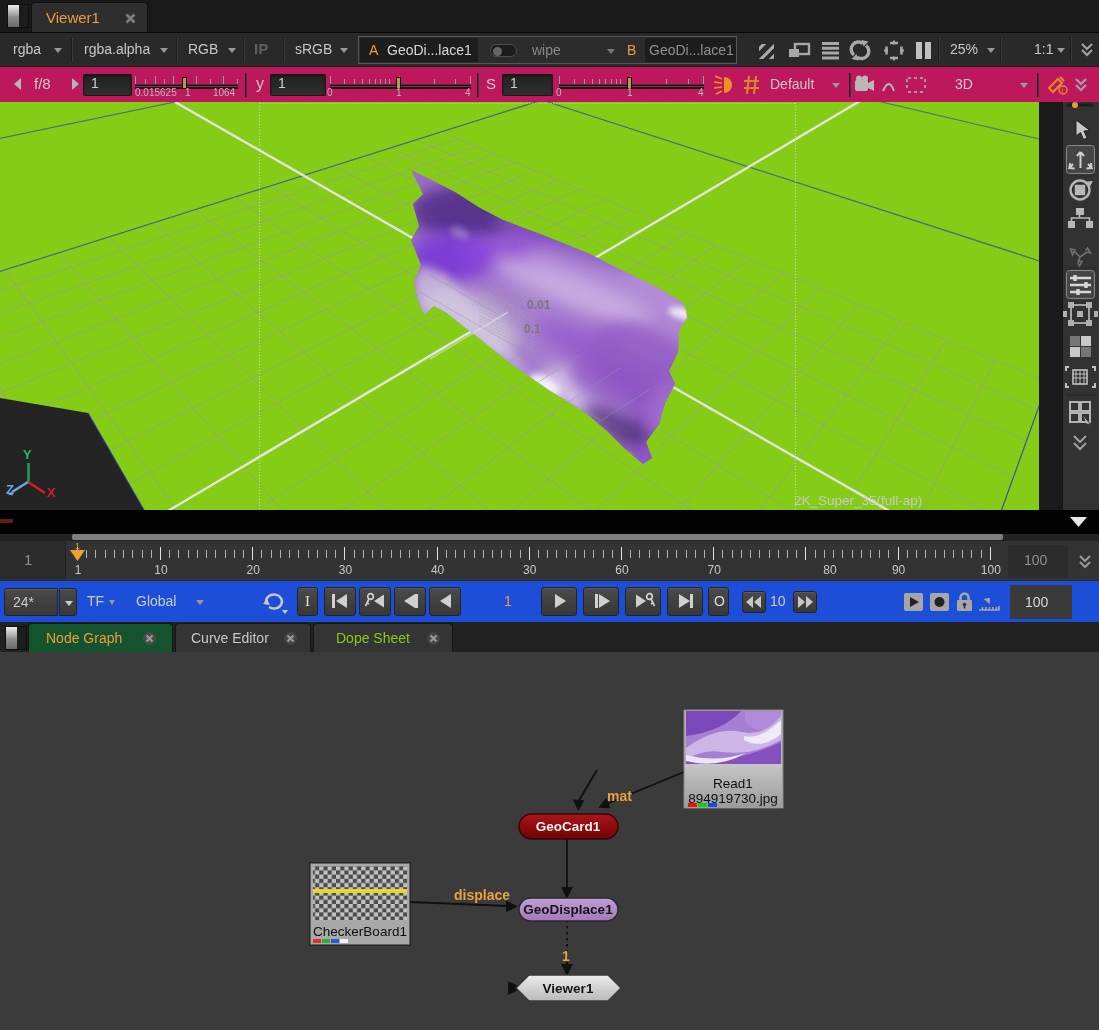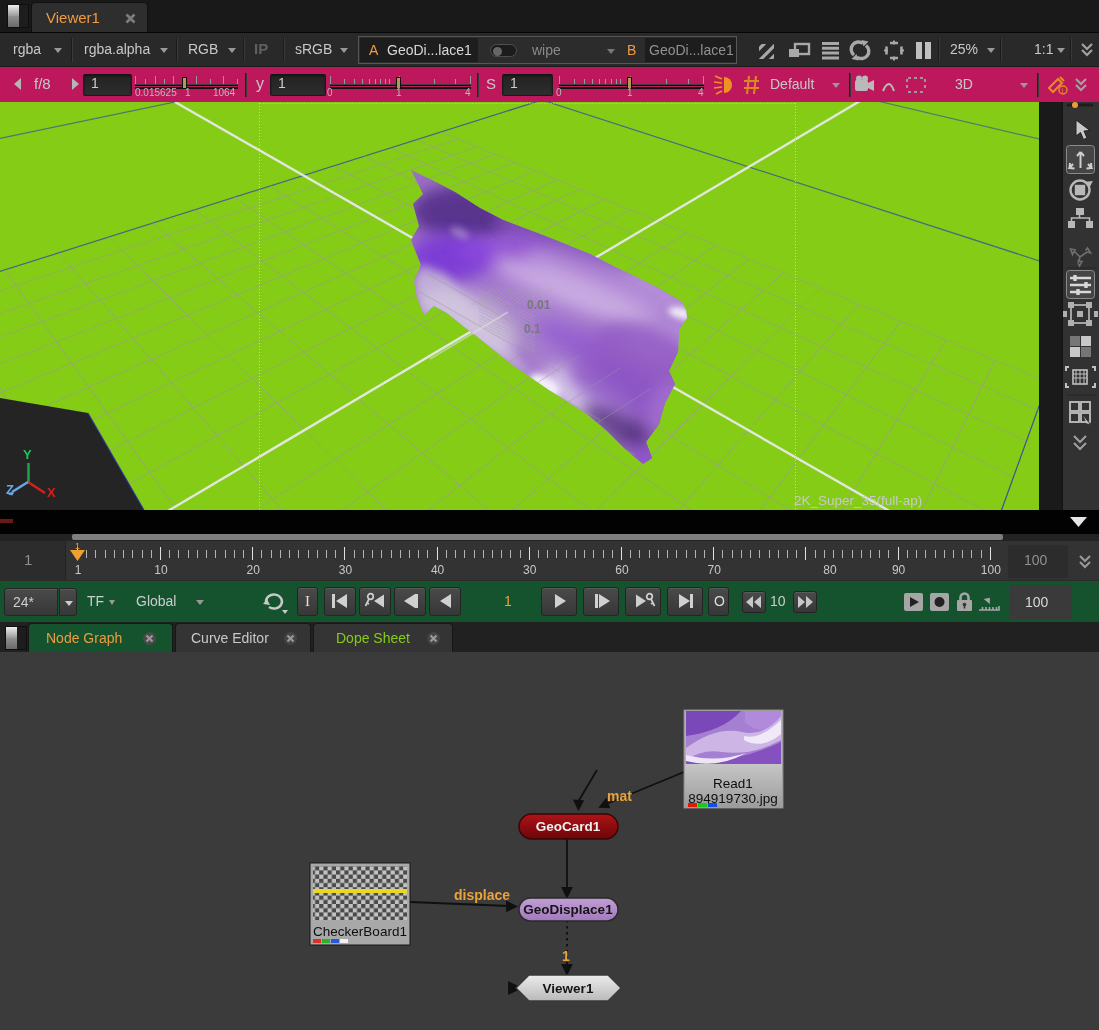--- a/index.html
+++ b/index.html
@@ -575,21 +575,21 @@
       <text x="9" y="8" font-size="9" fill="#f0a030" font-family="Liberation Sans">1</text>
     </svg>
  <div class="abs" style="left:1008px;top:4px;width:60px;height:33px;background:#2c2c2c">
   <span class="abs" style="left:16px;top:7px;color:#8f8f8f;font-size:14px">100</span>
  </div>
  <svg class="abs" style="left:1076px;top:13px" width="18" height="18">
       <path d="M4 2 l5 5 l5 -5 M4 8 l5 5 l5 -5" stroke="#9a9a9a" stroke-width="2" fill="none"></path>
     </svg>
 </div>
 
-<div class="abs" style="left:0;top:580px;width:1099px;height:42px;background:#14532d;border-top:1px solid #2a2a2a">
+<div class="abs" style="left:0;top:580px;width:1099px;height:42px;background:#1d4ed8;border-top:1px solid #2a2a2a">
  <div class="btn abs" style="left:4px;top:7px;width:54px;height:28px;border-radius:3px 0 0 3px">
       <span class="abs" style="left:8px;top:5px;color:#ccc;font-size:14px">24*</span>
     </div>
  <div class="btn abs" style="left:59px;top:7px;width:18px;height:28px;border-radius:0 3px 3px 0">
       <span class="arw abs" style="left:5px;top:12px;border-top-color:#ccc"></span>
     </div>
  <span class="abs" style="left:87px;top:12px;color:#ccc;font-size:14px">TF</span>
     <span class="abs arw" style="left:109px;top:19px;border-left-width:3px;border-right-width:3px"></span>
  <span class="abs" style="left:136px;top:12px;color:#ccc;font-size:14px">Global</span>
     <span class="abs arw" style="left:196px;top:19px"></span>

